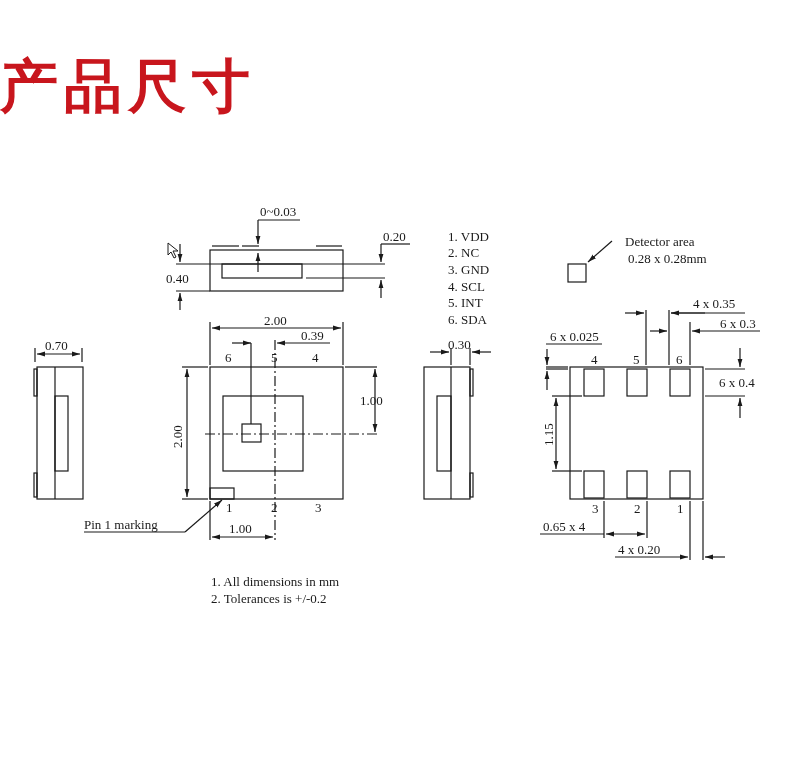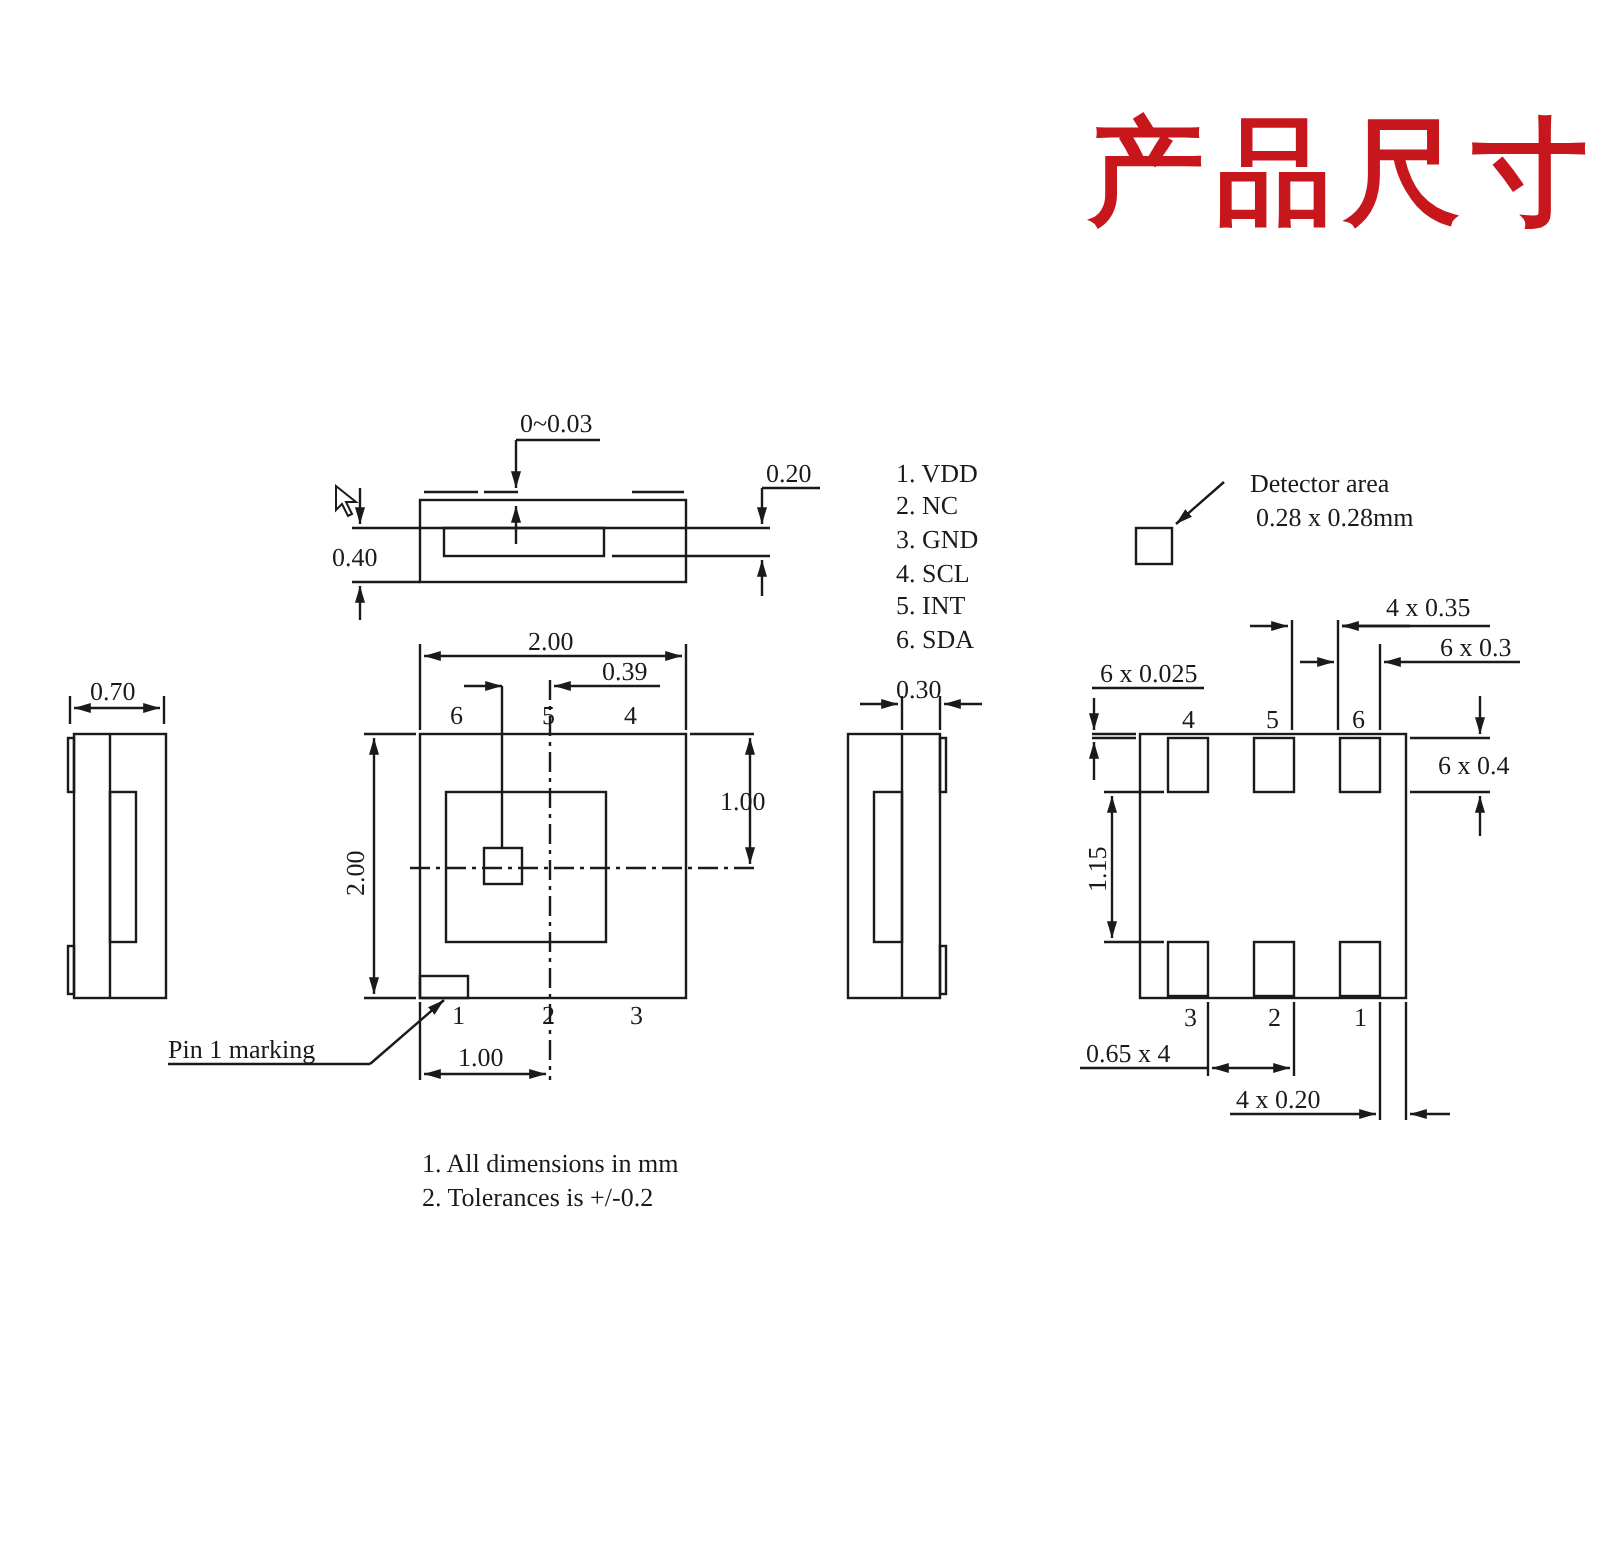--- a/index.html
+++ b/index.html
@@ -1,17 +1,17 @@
 <!DOCTYPE html>
 <html><head>
 <meta charset="utf-8">
 <style>
   html, body { margin: 0; padding: 0; background: #ffffff; }
   body { width: 800px; height: 774px; position: relative; overflow: hidden; font-family: "Liberation Serif", serif; color: #1a1a1a; }
-  .title { position: absolute; left: 0; width: 800px; top: 48px; text-align: right; font-family: "DejaVu Sans", sans-serif; font-weight: bold; font-size: 58px; letter-spacing: 6px; color: #c8161d; }
+  .title { position: absolute; left: 0; width: 800px; top: 48px; text-align: left; font-family: "DejaVu Sans", sans-serif; font-weight: bold; font-size: 58px; letter-spacing: 6px; color: #c8161d; }
   svg { position: absolute; left: 0; top: 0; }
   svg text { font-family: "Liberation Serif", serif; font-size: 13px; fill: #1a1a1a; }
 </style>
 </head>
 <body>
 
 <div class="title">产品尺寸</div>
 
 <svg width="800" height="774" viewBox="0 0 800 774">
   <defs>

